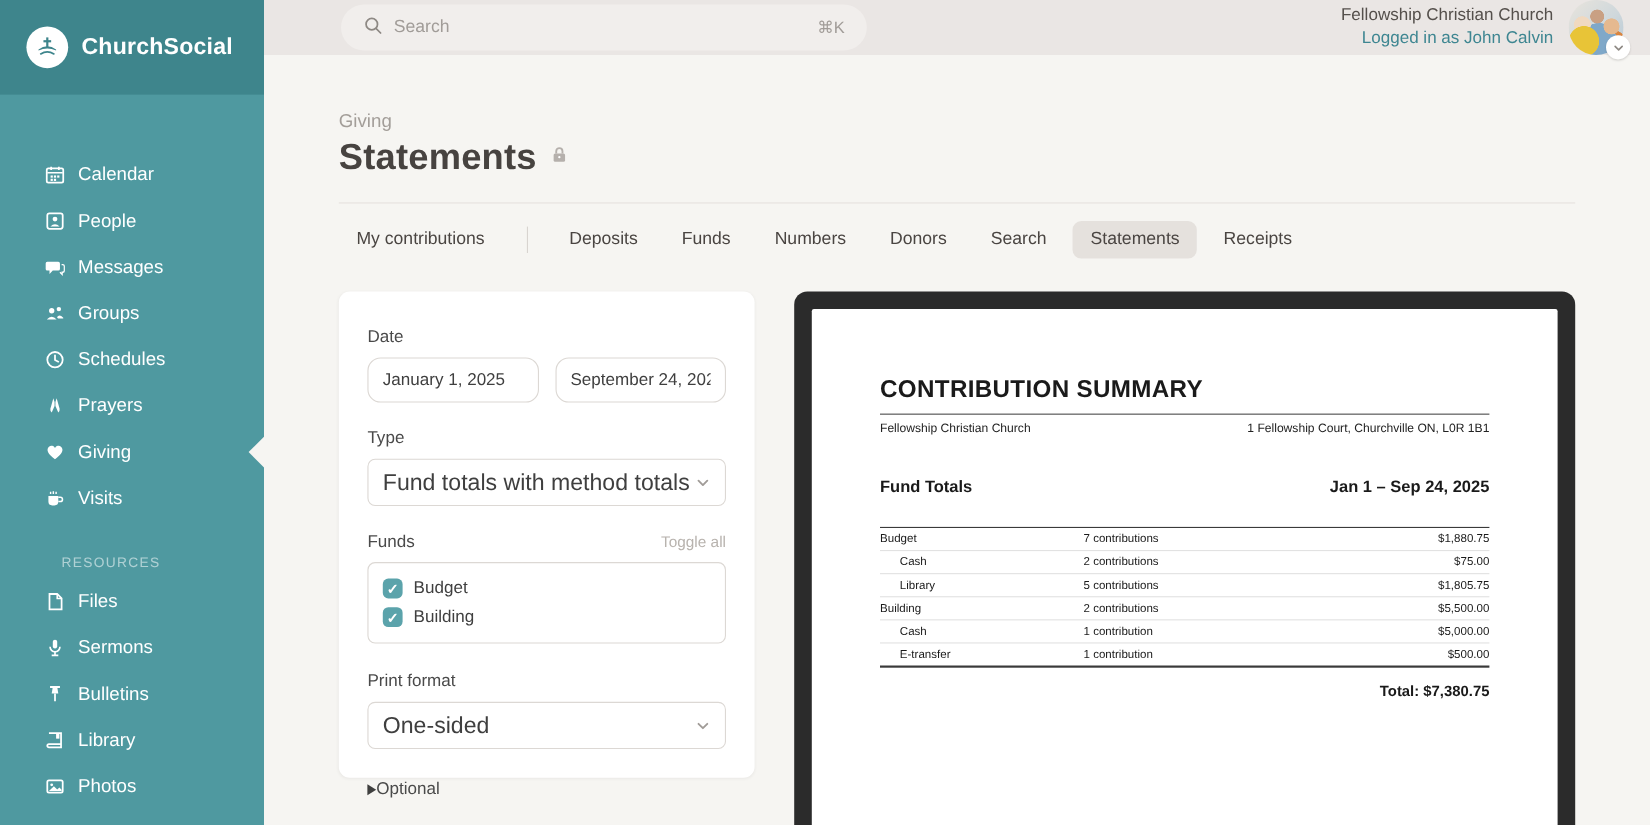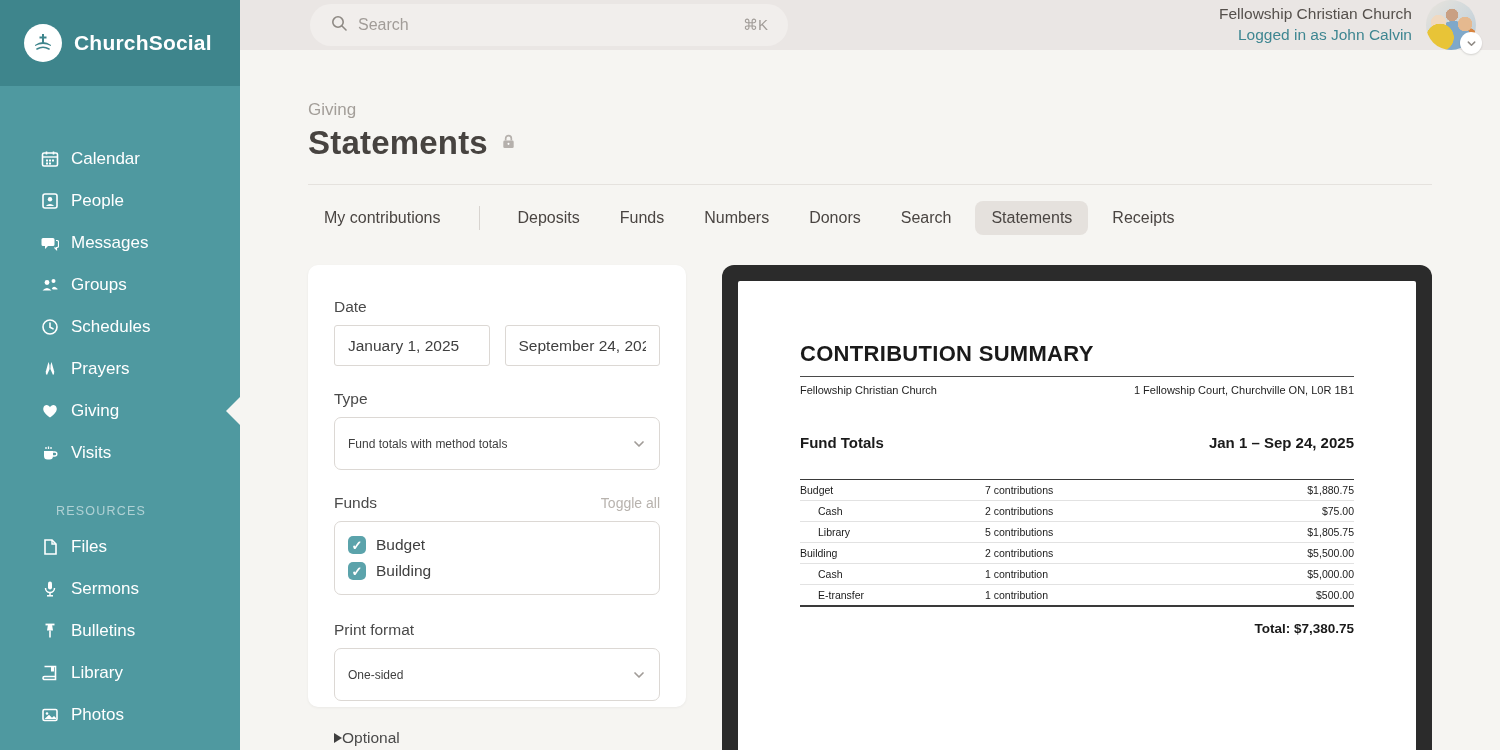--- a/index.html
+++ b/index.html
@@ -73,23 +73,23 @@
   .tab-divider{width:1px;height:24px;background:#D8D4D0;margin:0 14px;}
 
   
   .body-row{display:flex;margin-top:30px;gap:36px;align-items:flex-start;}
   .form-card{width:378px;min-width:378px;background:#fff;border-radius:10px;padding:33px 26px 30px 26px;
     box-shadow:0 1px 3px rgba(0,0,0,.05);height:442px;}
   .field-label{font-size:15.5px;color:#4A4A4A;margin-bottom:9px;}
   .field-label-row{display:flex;justify-content:space-between;align-items:baseline;margin-bottom:9px;}
   .toggle-all{font-size:14px;color:#B8B3AE;cursor:pointer;}
   .date-row{display:flex;gap:15px;margin-bottom:24px;}
-  .text-input{flex:1;height:41px;border:1px solid var(--border);border-radius:3px;padding:0 13px;font-size:15.5px;
+  .text-input{flex:1;height:41px;border:1px solid var(--border);border-radius:12px;padding:0 13px;font-size:15.5px;
     color:#3F3F3F;font-family:"Liberation Sans",sans-serif;background:#fff;min-width:0;}
-  .select-box{height:53px;border:1px solid var(--border);border-radius:7px;padding:0 13px;font-size:12px;color:#3F3F3F;
+  .select-box{height:43px;border:1px solid var(--border);border-radius:7px;padding:0 13px;font-size:21px;color:#3F3F3F;
     display:flex;align-items:center;justify-content:space-between;cursor:pointer;margin-bottom:24px;background:#fff;}
   .funds-box{border:1px solid var(--border);border-radius:7px;padding:10px 13px;margin-bottom:26px;}
   .check-row{display:flex;align-items:center;gap:10px;padding:4px 0;cursor:pointer;}
   .checkbox{width:18px;height:18px;border-radius:5px;background:var(--checkbox);display:flex;align-items:center;justify-content:center;
     color:#fff;font-size:13px;font-weight:700;}
   .check-label{font-size:15.5px;color:#3F3F3F;}
   .optional-row{display:flex;align-items:center;margin-top:28px;font-size:15.5px;color:#4A4A4A;cursor:pointer;}
   .tri-right{width:0;height:0;border-left:8px solid #3F3F3F;border-top:5px solid transparent;border-bottom:5px solid transparent;}
 
   

